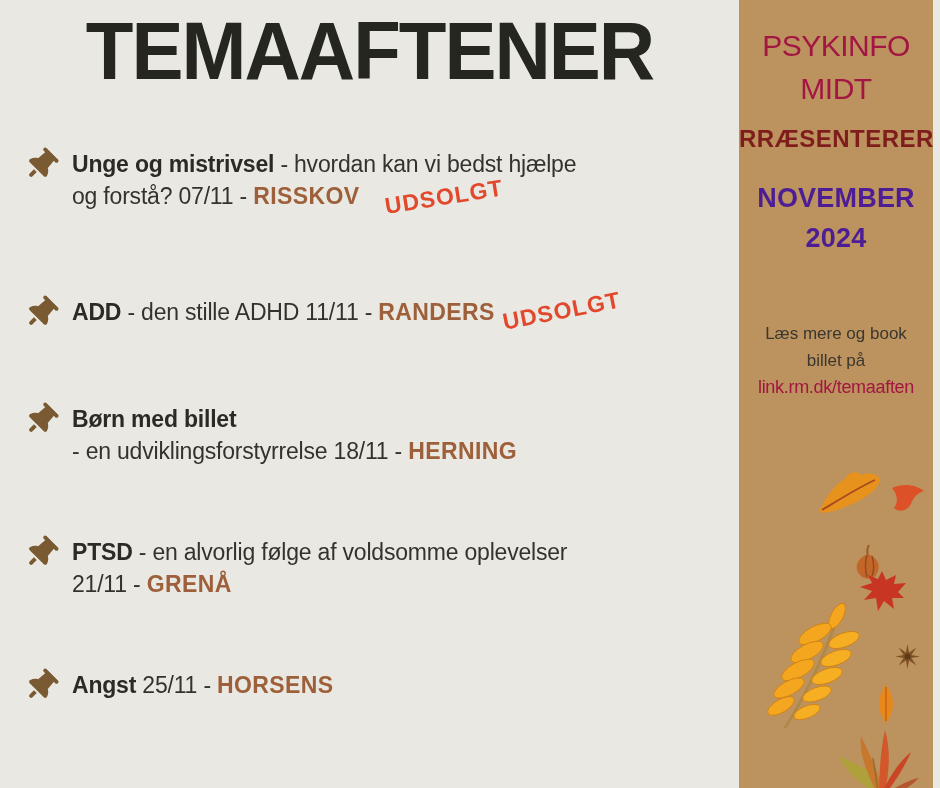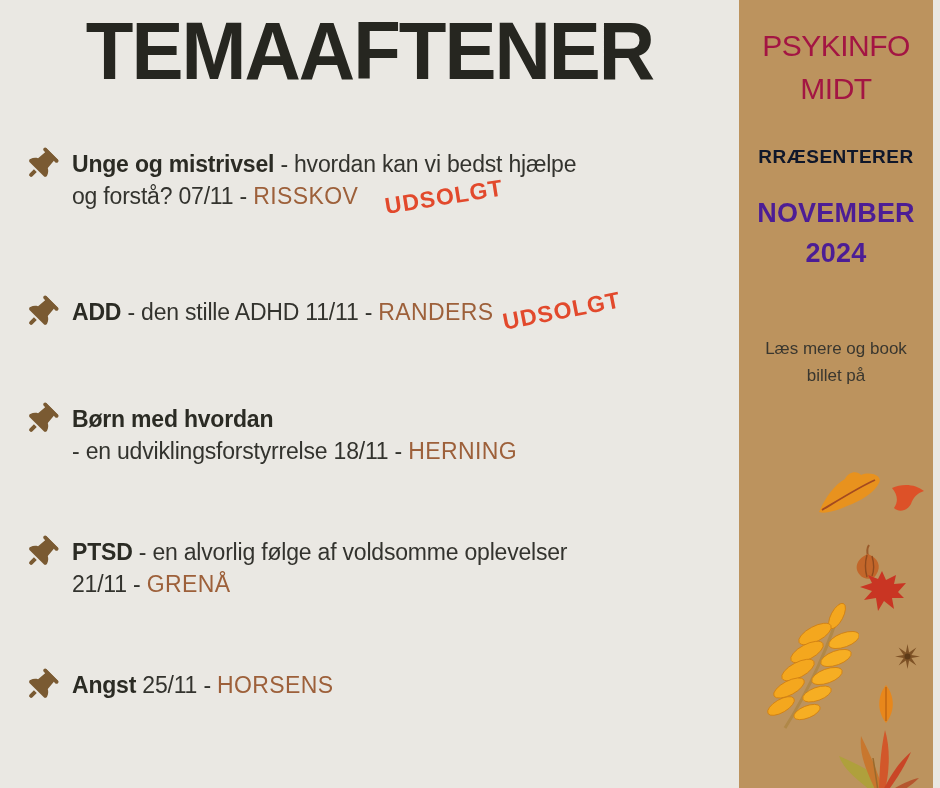--- a/index.html
+++ b/index.html
@@ -25,21 +25,21 @@
   .event{
     position:absolute;left:25px;width:700px;
     font-size:23px;line-height:32px;color:#33332E;letter-spacing:-0.2px;
   }
   .pin{
     position:absolute;left:0;top:1px;width:32px;height:32px;display:block;
   }
   .pin svg{width:100%;height:100%;}
   .event-text{margin-left:47px;}
   .ev-title{font-weight:700;color:#2B2B24;}
-  .loc{font-weight:400;color:#9D603A;letter-spacing:0.4px;}
+  .loc{font-weight:700;color:#9D603A;letter-spacing:0.4px;}
   .soldout{
     position:absolute;
     color:#E2492C;font-weight:700;font-size:23px;letter-spacing:1px;
     transform:rotate(-9deg);transform-origin:left center;
     white-space:nowrap;
   }
   .soldout.pos-0{left:360px;top:42px;}
   .soldout.pos-1{left:478px;top:10px;transform:rotate(-11deg);}
   
   .sidebar{
@@ -50,23 +50,23 @@
     position:absolute;left:933px;top:0;width:7px;height:788px;
     background:#EAE8E3;
   }
   .sb-col{position:relative;width:100%;height:100%;text-align:center;}
   .brand{
     padding-top:24px;
     font-size:30px;font-weight:400;letter-spacing:-0.5px;
     color:#A31543;line-height:43px;margin:0;
   }
   .presents{
-    margin-top:36px;
-    font-size:19px;font-weight:600;letter-spacing:0.5px;
-    color:#0f172a;
+    margin-top:15px;
+    font-size:24px;font-weight:600;letter-spacing:0.5px;
+    color:#7f1d1d;
   }
   .month{
     margin-top:25px;
     font-size:27px;font-weight:700;letter-spacing:0.2px;
     color:#4c1d95;line-height:40px;
   }
   .book-info{
     margin-top:62px;
     font-size:17px;color:#3A372F;line-height:27px;
   }
@@ -120,21 +120,21 @@
       <span class="soldout pos-1">UDSOLGT</span>
     </div>
 
     <div class="event" style="top:403px">
       <span class="pin">
         <svg viewBox="0 0 384 512" style="transform:rotate(45deg)">
             <path fill="#7A5A32" d="M32 32C32 14.3 46.3 0 64 0H320c17.7 0 32 14.3 32 32s-14.3 32-32 32H290.5l11.4 148.2c36.7 19.9 65.7 53.2 79.5 94.7l1 3c3.3 9.8 1.6 20.5-4.4 28.8s-15.7 13.3-26 13.3H32c-10.3 0-19.9-4.9-26-13.3s-7.7-19-4.4-28.8l1-3c13.8-41.5 42.8-74.8 79.5-94.7L93.5 64H64C46.3 64 32 49.7 32 32zM160 384h64v96c0 17.7-14.3 32-32 32s-32-14.3-32-32V384z"></path>
           </svg>
       </span>
       <div class="event-text">
-        <span class="ev-title">Børn med hvordan</span><br>
+        <span class="ev-title">Børn med billet</span><br>
         <span>- en udviklingsforstyrrelse 18/11 - </span><span class="loc">HERNING</span>
       </div>
     </div>
 
     <div class="event" style="top:536px">
       <span class="pin">
         <svg viewBox="0 0 384 512" style="transform:rotate(45deg)">
             <path fill="#7A5A32" d="M32 32C32 14.3 46.3 0 64 0H320c17.7 0 32 14.3 32 32s-14.3 32-32 32H290.5l11.4 148.2c36.7 19.9 65.7 53.2 79.5 94.7l1 3c3.3 9.8 1.6 20.5-4.4 28.8s-15.7 13.3-26 13.3H32c-10.3 0-19.9-4.9-26-13.3s-7.7-19-4.4-28.8l1-3c13.8-41.5 42.8-74.8 79.5-94.7L93.5 64H64C46.3 64 32 49.7 32 32zM160 384h64v96c0 17.7-14.3 32-32 32s-32-14.3-32-32V384z"></path>
           </svg>
       </span>
@@ -164,20 +164,21 @@
         <div>MIDT</div>
       </div>
       <div class="presents">RRÆSENTERER</div>
       <div class="month">
         <div>NOVEMBER</div>
         <div>2024</div>
       </div>
       <div class="book-info">
         <div>Læs mere og book</div>
         <div>billet på</div>
+        <div class="book-link">link.rm.dk/temaaften</div>
       </div>
 
       <span class="leaf oak">
         <svg viewBox="0 0 72 48">
           <path d="M4 42 C10 28 20 14 30 9 C33 2 42 0 46 5 C56 1 68 6 64 13 C60 22 46 31 32 36 C21 41 10 44 4 42 Z" fill="#E8921E"></path>
           <path d="M7 40 C22 31 46 16 60 10" stroke="#A34A20" stroke-width="1.8" fill="none"></path>
         </svg>
       </span>
       <span class="leaf frag">
         <svg viewBox="0 0 36 32">

